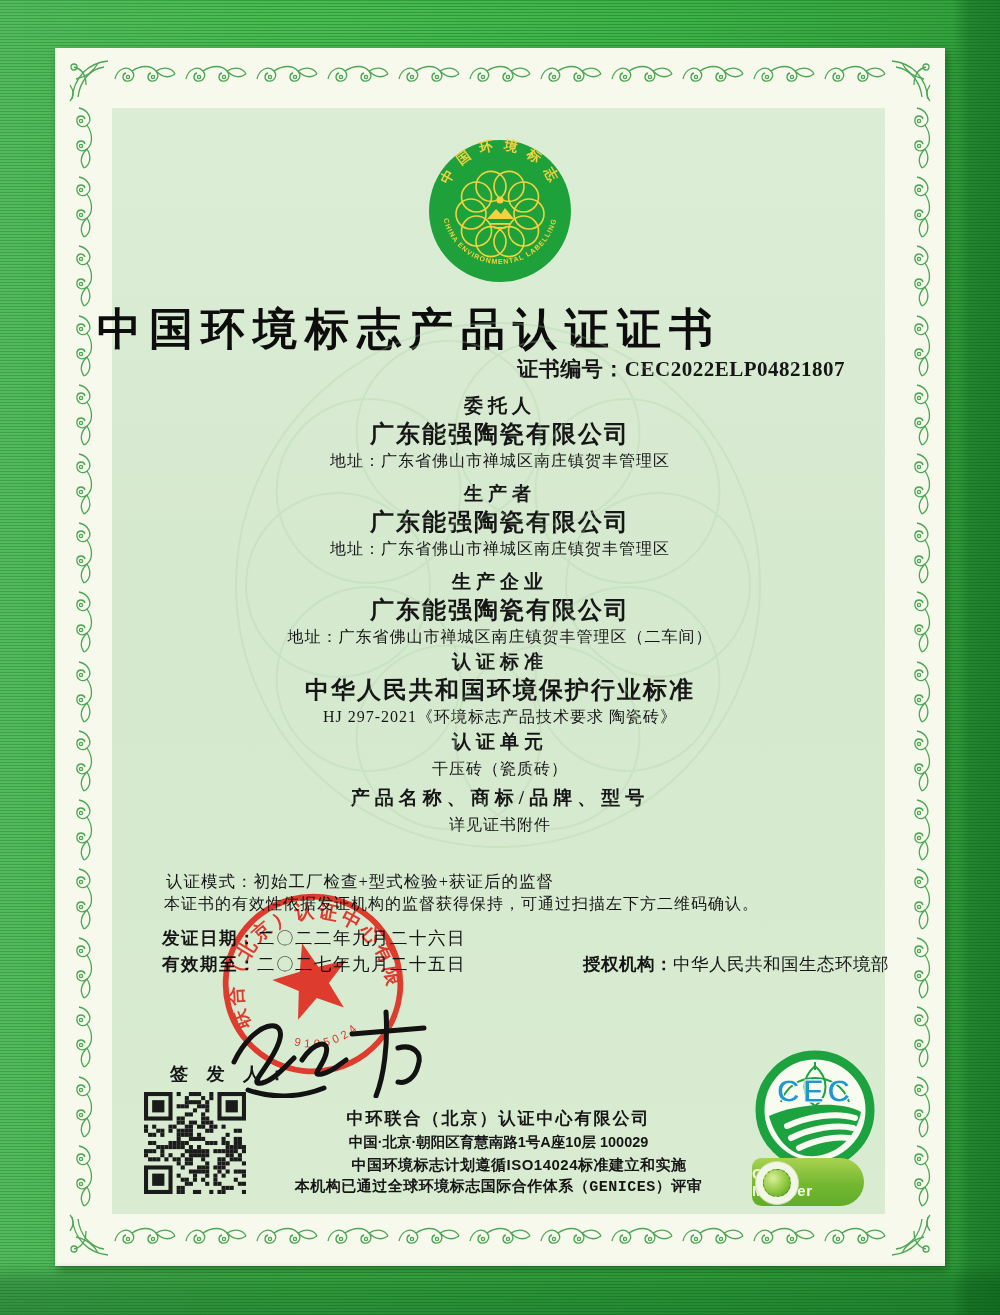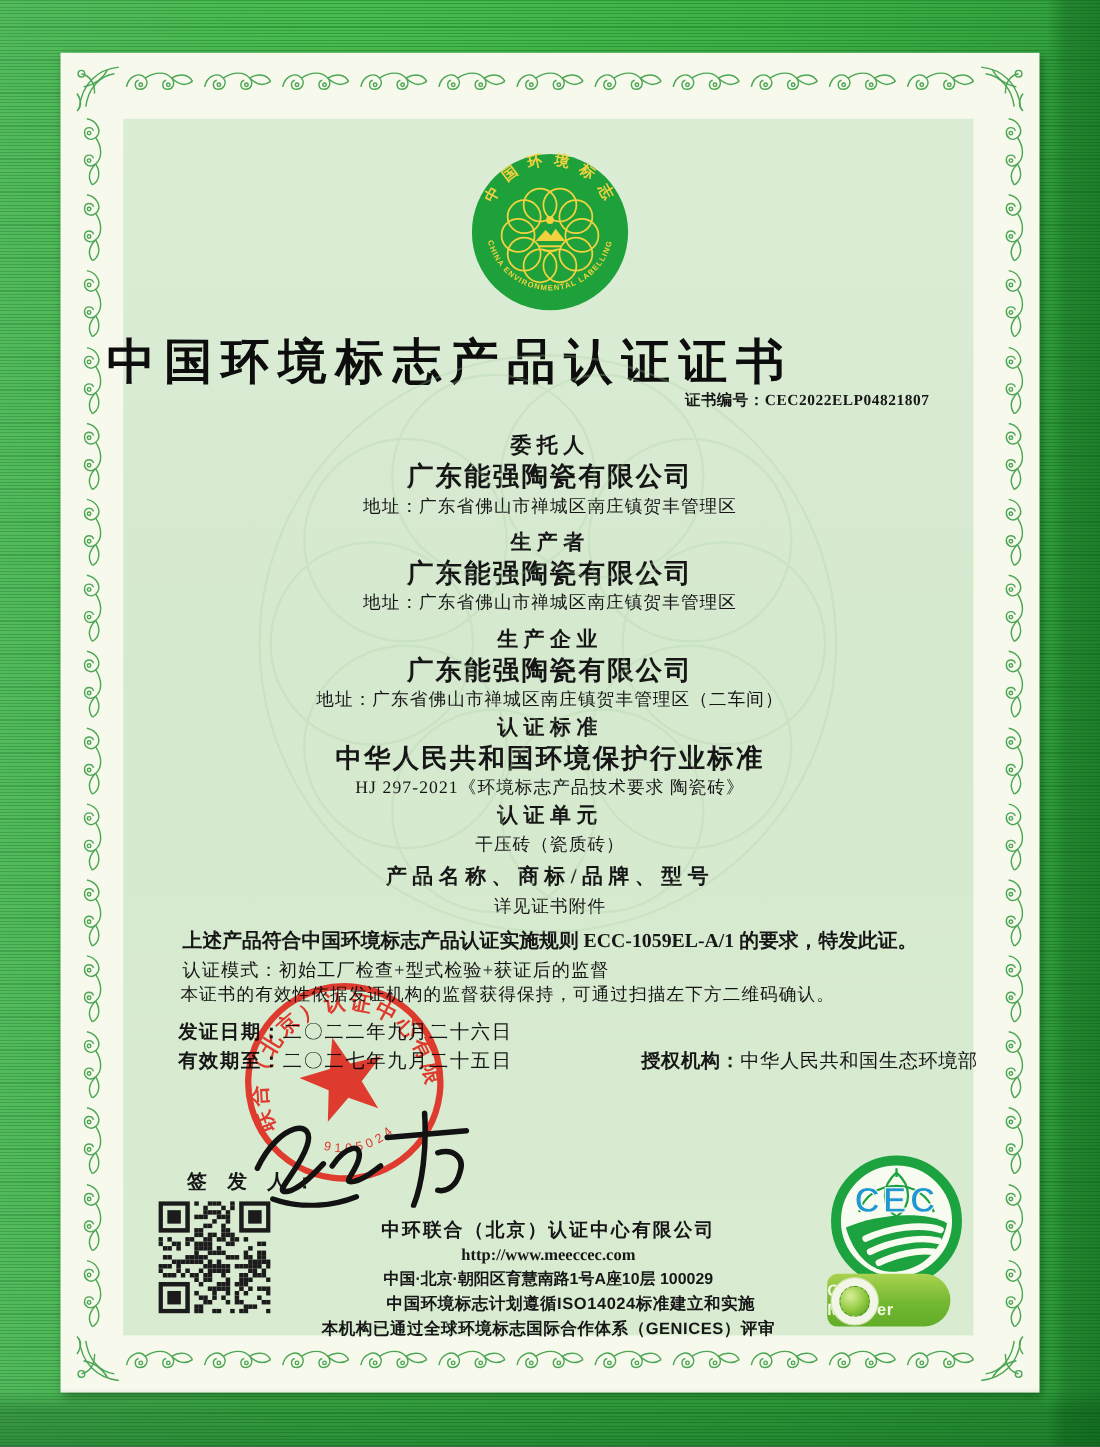--- a/index.html
+++ b/index.html
@@ -31,42 +31,42 @@
      transform:rotate(90deg);transform-origin:0 0;justify-content:space-between;}
   .corner{position:absolute;width:48px;height:48px;}
   .c-tl{left:9px;top:9px;} .c-tr{right:9px;top:9px;transform:scaleX(-1);}
   .c-bl{left:9px;bottom:7px;transform:scaleY(-1);} .c-br{right:9px;bottom:7px;transform:scale(-1,-1);}
   
   .content{position:absolute;inset:0;z-index:5;}
   .wm{position:absolute;left:0;top:0;z-index:1;pointer-events:none;}
   .logo-top{position:absolute;left:427px;top:138px;}
   .title{position:absolute;left:0;width:818px;top:300px;text-align:center;
      font-size:44px;font-weight:900;letter-spacing:8px;color:#0d0d0d;}
-  .certno{position:absolute;right:155px;top:355px;font-size:14px;font-weight:700;letter-spacing:.5px;}
+  .certno{position:absolute;right:155px;top:355px;font-size:21px;font-weight:700;letter-spacing:.5px;}
   .sec{position:absolute;left:0;width:1000px;text-align:center;}
   .sec-h{font-size:19px;font-weight:800;letter-spacing:5px;line-height:28px;}
   .sec-b{font-size:24px;font-weight:800;letter-spacing:2px;line-height:28px;}
   .sec-s{font-size:16px;letter-spacing:1px;line-height:26px;}
   .statement{position:absolute;left:0;width:1000px;top:843px;text-align:center;
      font-size:18px;font-weight:800;white-space:nowrap;}
   .modeline{position:absolute;left:166px;top:871px;font-size:16.5px;letter-spacing:1px;}
   .validline{position:absolute;left:164px;top:894px;font-size:16px;letter-spacing:1px;text-align:right;}
   .dateline{position:absolute;font-size:17.5px;letter-spacing:1.5px;}
   .dateline .lbl{font-weight:800;}
   .issue{left:162px;top:926px;} .until{left:162px;top:952px;} .auth{left:583px;top:952px;letter-spacing:.5px;}
   .seal{position:absolute;left:217px;top:888px;z-index:7;mix-blend-mode:multiply;}
   .sig{position:absolute;left:218px;top:1006px;z-index:8;}
   .signer{position:absolute;left:170px;top:1062px;font-size:18px;font-weight:800;letter-spacing:7px;z-index:6;}
   .qr{position:absolute;left:144px;top:1092px;z-index:6;}
   .footer{position:absolute;left:112px;width:773px;top:1106px;text-align:center;z-index:6;}
   .f-org{font-size:17px;font-weight:700;letter-spacing:2px;line-height:25px;}
   .f-url{font-size:15px;font-weight:700;line-height:21px;}
   .f-addr{font-family:"Liberation Sans","DejaVu Sans",sans-serif;font-size:14.5px;font-weight:700;line-height:22px;}
   .f-iso{font-family:"Liberation Sans","DejaVu Sans",sans-serif;font-size:15px;font-weight:700;line-height:23px;letter-spacing:.5px;margin-left:41px;}
-  .f-gen{font-family:Liberation Sans, sans-serif;font-size:15px;font-weight:700;line-height:23px;letter-spacing:.5px;}
+  .f-gen{font-family:Liberation Mono, monospace;font-size:15px;font-weight:700;line-height:23px;letter-spacing:.5px;}
   .cec{position:absolute;left:753px;top:1048px;z-index:6;}
   .gen-badge{position:absolute;left:752px;top:1158px;width:112px;height:48px;z-index:6;
      border-radius:10px 26px 26px 10px;background:linear-gradient(180deg,#a9d24f,#73b831 55%,#62ad28);
      display:flex;align-items:center;}
   .gen-emblem{position:absolute;left:3px;top:3px;width:42px;height:42px;border-radius:50%;
      background:#f2f6e6;border:1px solid #cfe0a8;display:flex;align-items:center;justify-content:center;}
   .gen-globe{width:26px;height:26px;border-radius:50%;
      background:radial-gradient(circle at 35% 32%,#d8ef9a,#8fc83e 55%,#4d9a23);
      border:1px dashed rgba(40,100,20,.55);}
   .gen-text{color:#f4fbe8;font-family:"Liberation Sans","DejaVu Sans",sans-serif;
@@ -747,21 +747,20 @@
     </div>
     <div class="sec" style="top:728px">
       <div class="sec-h">认证单元</div>
       <div class="sec-s">干压砖（瓷质砖）</div>
     </div>
     <div class="sec" style="top:784px">
       <div class="sec-h">产品名称、商标/品牌、型号</div>
       <div class="sec-s">详见证书附件</div>
     </div>
 
-    <div class="statement">上述产品符合中国环境标志产品认证实施规则 ECC-1059EL-A/1 的要求，特发此证。</div>
     <div class="modeline">认证模式：初始工厂检查+型式检验+获证后的监督</div>
     <div class="validline">本证书的有效性依据发证机构的监督获得保持，可通过扫描左下方二维码确认。</div>
 
     <div class="dateline issue"><span class="lbl">发证日期：</span><span>二〇二二年九月二十六日</span></div>
     <div class="dateline until"><span class="lbl">有效期至：</span><span>二〇二七年九月二十五日</span></div>
     <div class="dateline auth"><span class="lbl">授权机构：</span><span>中华人民共和国生态环境部</span></div>
 
     <svg class="seal" width="192" height="192" viewBox="0 0 200 200">
       <g transform="rotate(-15 100 100)" opacity="0.88">
         <circle cx="100" cy="100" r="91" fill="none" stroke="#e02318" stroke-width="6"></circle>
@@ -996,21 +995,20 @@
         <rect x="2" y="2" width="24" height="24" fill="none" stroke="#1b1b1b" stroke-width="4"></rect>
         <rect x="8" y="8" width="12" height="12" fill="#1b1b1b"></rect>
         <rect x="74" y="2" width="24" height="24" fill="none" stroke="#1b1b1b" stroke-width="4"></rect>
         <rect x="80" y="8" width="12" height="12" fill="#1b1b1b"></rect>
         <rect x="2" y="74" width="24" height="24" fill="none" stroke="#1b1b1b" stroke-width="4"></rect>
         <rect x="8" y="80" width="12" height="12" fill="#1b1b1b"></rect>
       </svg>
 
     <div class="footer">
       <div class="f-org">中环联合（北京）认证中心有限公司</div>
-      <div class="f-url">http://www.meeccec.com</div>
       <div class="f-addr">中国·北京·朝阳区育慧南路1号A座10层 100029</div>
       <div class="f-iso">中国环境标志计划遵循ISO14024标准建立和实施</div>
       <div class="f-gen">本机构已通过全球环境标志国际合作体系（GENICES）评审</div>
     </div>
 
     <svg class="cec" width="124" height="124" viewBox="0 0 124 124">
       <circle cx="62" cy="62" r="55" fill="#f8fbf0" stroke="#1ca23e" stroke-width="9"></circle>
       <g fill="none" stroke="#1ca23e" stroke-width="2">
         <path d="M28,54 C38,22 86,22 96,54"></path>
         <path d="M62,18 C48,30 48,48 62,58"></path>

